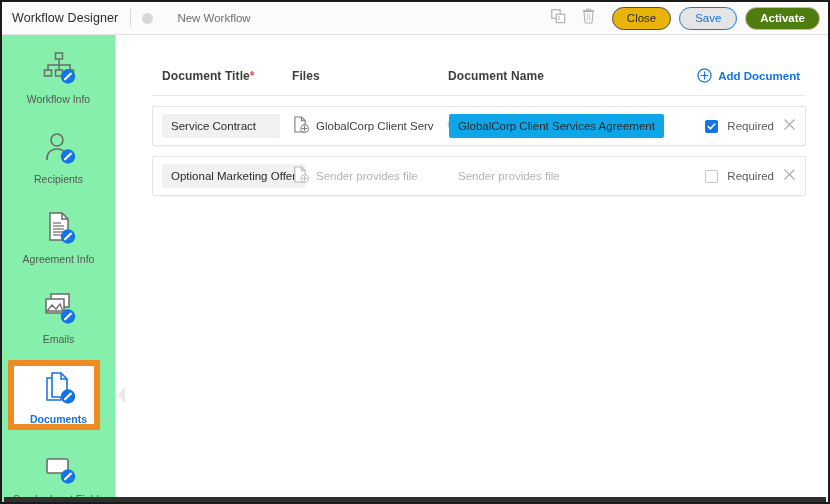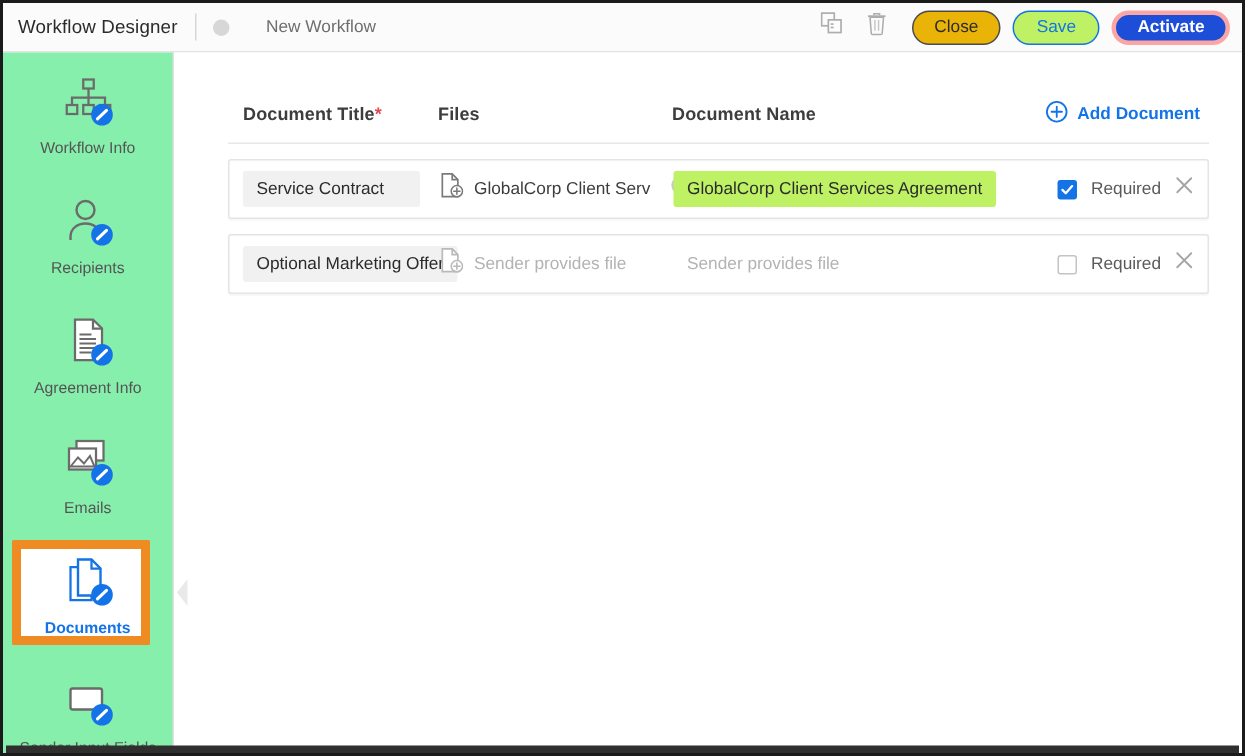--- a/index.html
+++ b/index.html
@@ -45,22 +45,22 @@
   .icon-btn{
     width:30px;height:26px;display:flex;align-items:center;justify-content:center;
     cursor:pointer;opacity:.55;
   }
   .pill{
     height:23px;border-radius:12px;display:flex;align-items:center;justify-content:center;
     font-size:11.5px;box-sizing:border-box;cursor:pointer;
     padding:0 14px;margin-left:8px;white-space:nowrap;
   }
   .pill-close{border:1px solid #4b4b4b;color:#2b2b2b;background:#eab308;min-width:58px;}
-  .pill-save{border:1px solid #1473e6;color:#1473e6;background:#bef264;min-width:58px;}
-  .pill-activate{border:3px solid #fca5a5;color:#fff;background:#1d4ed8;min-width:62px;font-weight:bold;}
+  .pill-save{border:1px solid #1473e6;color:#1473e6;background:#e5e5e5;min-width:58px;}
+  .pill-activate{border:1px solid #fca5a5;color:#fff;background:#4d7c0f;min-width:62px;font-weight:bold;}
 
   
   .sidebar{
     position:absolute;left:0;top:33px;bottom:0;width:113px;
     background:#86efac;
     border-right:1px solid #e0e0e0;
     overflow:hidden;
   }
   .side-item{
     position:relative;
@@ -132,21 +132,21 @@
   .file-name{font-size:11.5px;color:#3d3d3d;max-width:118px;overflow:hidden;white-space:nowrap;}
   .file-name.ph{color:#b3b3b3;}
   .clear-x{cursor:pointer;margin-left:6px;display:flex;align-items:center;}
   .cell-docname{
     position:absolute;left:296px;
     height:24px;
     display:flex;align-items:center;padding:0 9px;
     font-size:11.5px;color:#2b2b2b;border-radius:2px;box-sizing:border-box;
     cursor:text;
   }
-  .cell-docname.filled{background:#bef264;}
+  .cell-docname.filled{background:#0ea5e9;}
   .cell-docname.ph{color:#b3b3b3;background:transparent;}
   .cell-right{
     position:absolute;right:9px;display:flex;align-items:center;gap:9px;
   }
   .cbox{
     width:13px;height:13px;border-radius:2px;box-sizing:border-box;
     display:flex;align-items:center;justify-content:center;cursor:pointer;
   }
   .cbox.on{background:#1473e6;border:1px solid #1473e6;}
   .cbox.off{background:#fff;border:1.5px solid #c4c4c4;}

